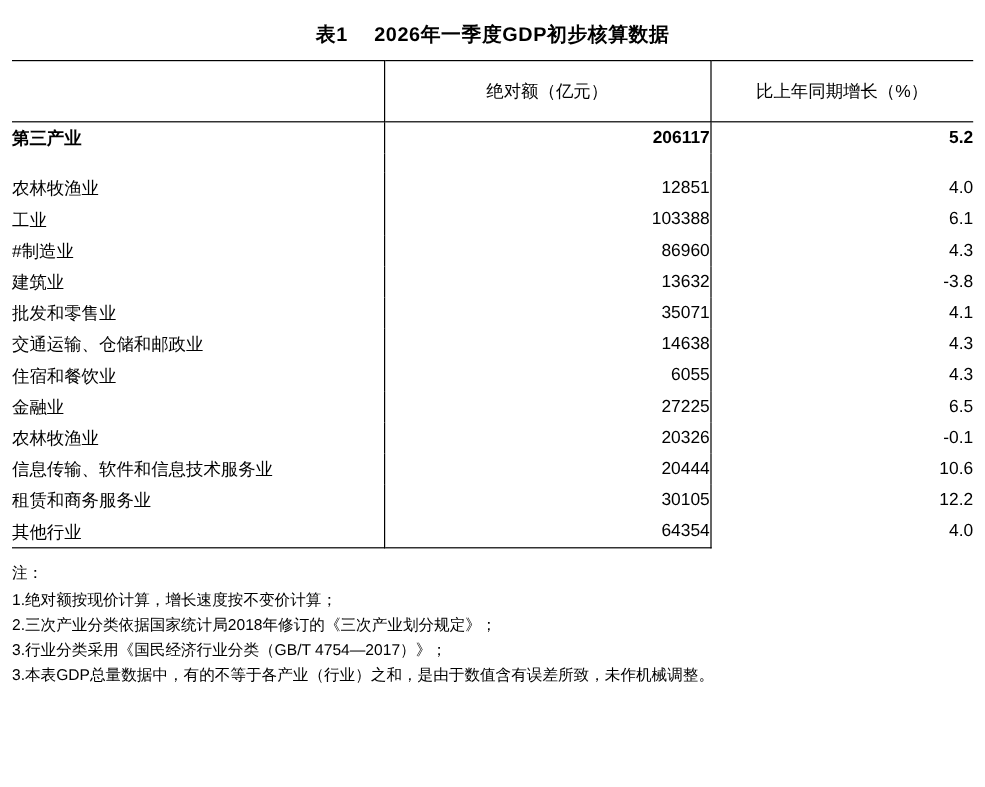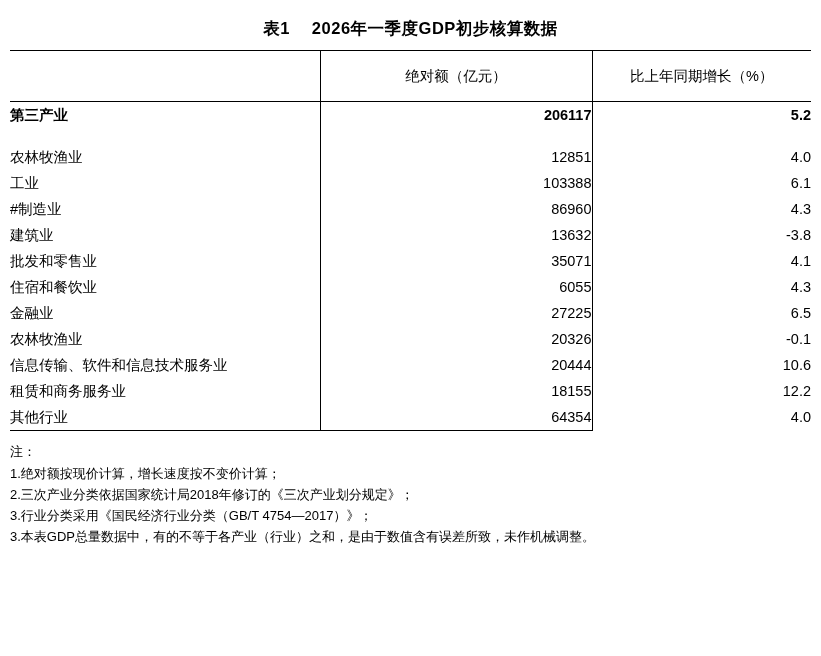--- a/index.html
+++ b/index.html
@@ -149,20 +149,25 @@
           <td class="name">建筑业</td>
           <td class="abs">13632</td>
           <td class="grow">-3.8</td>
         </tr>
         <tr class="">
           <td class="name">批发和零售业</td>
           <td class="abs">35071</td>
           <td class="grow">4.1</td>
         </tr>
         <tr class="">
+          <td class="name">交通运输、仓储和邮政业</td>
+          <td class="abs">14638</td>
+          <td class="grow">4.3</td>
+        </tr>
+        <tr class="">
           <td class="name">住宿和餐饮业</td>
           <td class="abs">6055</td>
           <td class="grow">4.3</td>
         </tr>
         <tr class="">
           <td class="name">金融业</td>
           <td class="abs">27225</td>
           <td class="grow">6.5</td>
         </tr>
         <tr class="">
@@ -170,21 +175,21 @@
           <td class="abs">20326</td>
           <td class="grow">-0.1</td>
         </tr>
         <tr class="">
           <td class="name">信息传输、软件和信息技术服务业</td>
           <td class="abs">20444</td>
           <td class="grow">10.6</td>
         </tr>
         <tr class="">
           <td class="name">租赁和商务服务业</td>
-          <td class="abs">18155</td>
+          <td class="abs">30105</td>
           <td class="grow">12.2</td>
         </tr>
         <tr class="last-row bottomrule">
           <td class="name">其他行业</td>
           <td class="abs">64354</td>
           <td class="grow">4.0</td>
         </tr>
       </tbody>
   </table>
 

